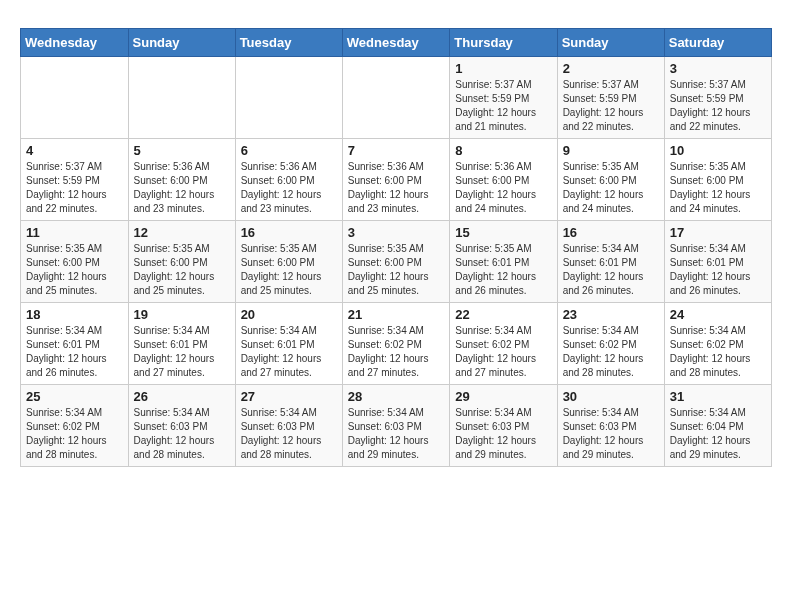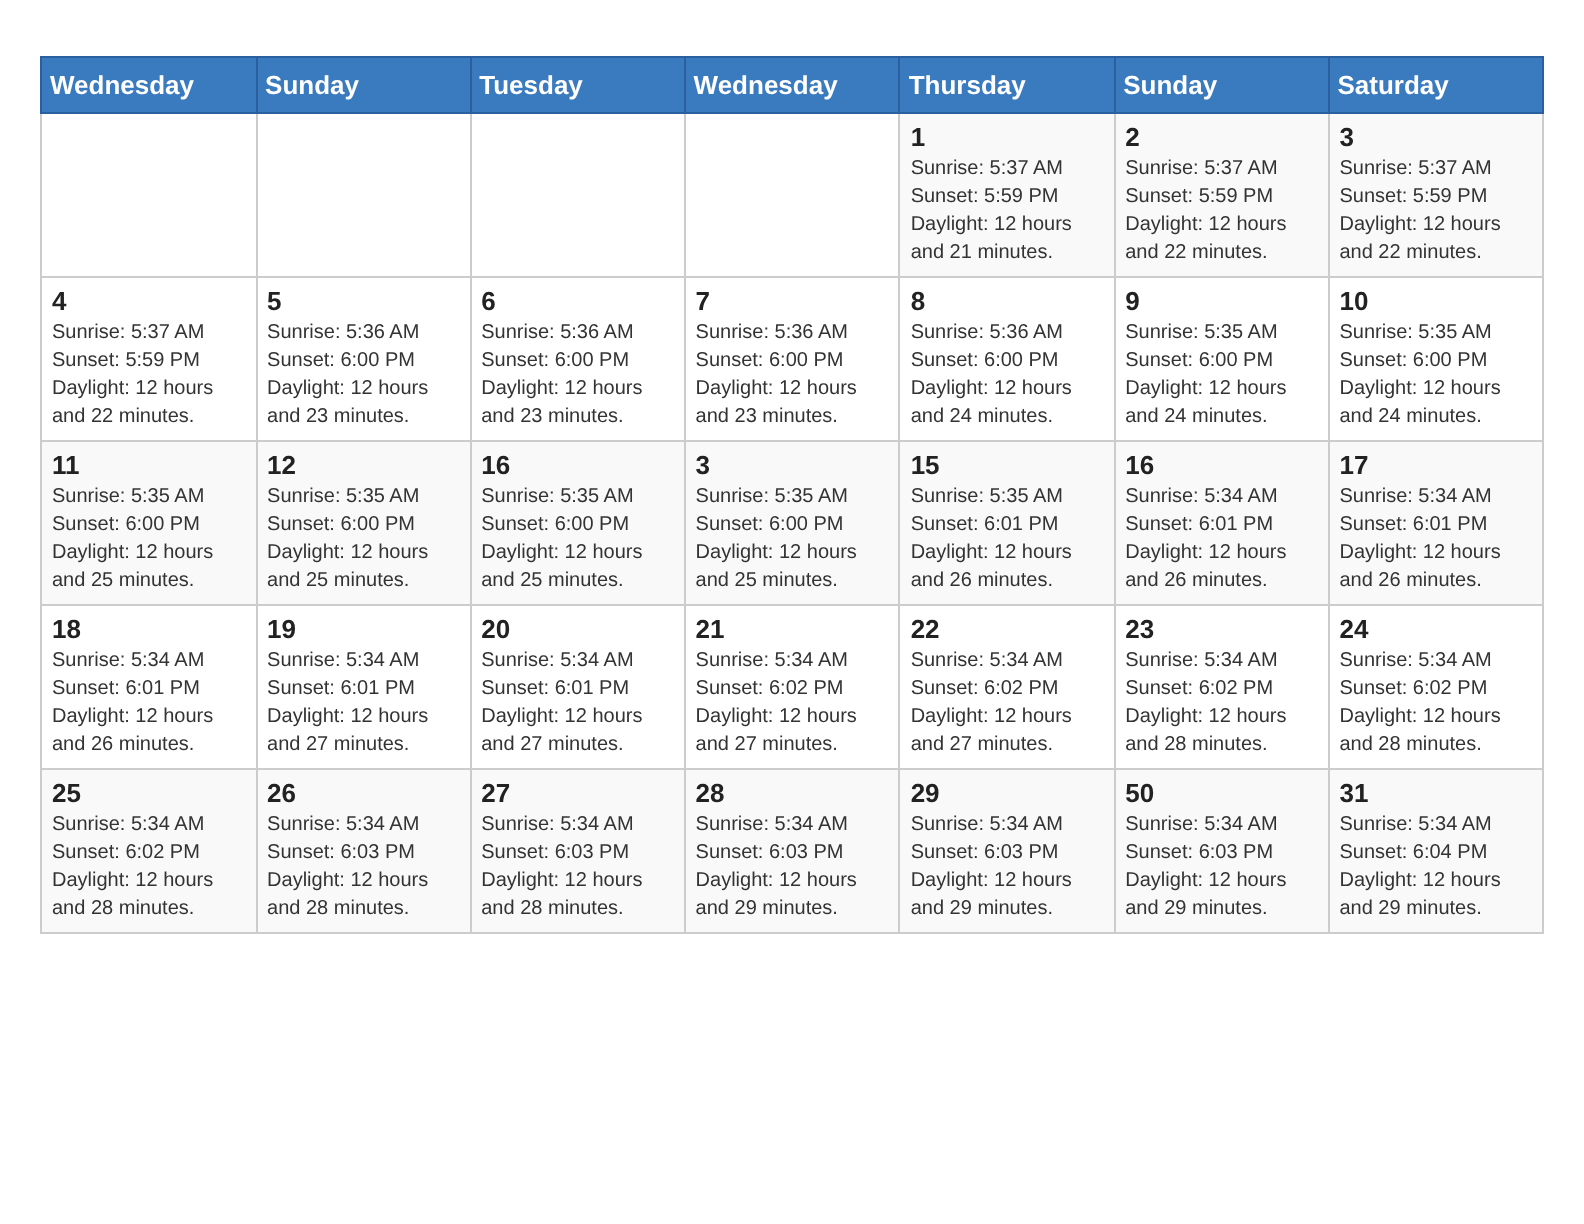--- a/index.html
+++ b/index.html
@@ -285,21 +285,21 @@
 Sunset: 6:03 PM
 Daylight: 12 hours and 29 minutes.</div>
         </td>
         <td>
           <span class="day-number">29</span>
           <div class="day-info" style="white-space: pre-line;">Sunrise: 5:34 AM
 Sunset: 6:03 PM
 Daylight: 12 hours and 29 minutes.</div>
         </td>
         <td>
-          <span class="day-number">50</span>
+          <span class="day-number">30</span>
           <div class="day-info" style="white-space: pre-line;">Sunrise: 5:34 AM
 Sunset: 6:03 PM
 Daylight: 12 hours and 29 minutes.</div>
         </td>
         <td>
           <span class="day-number">31</span>
           <div class="day-info" style="white-space: pre-line;">Sunrise: 5:34 AM
 Sunset: 6:04 PM
 Daylight: 12 hours and 29 minutes.</div>
         </td>

